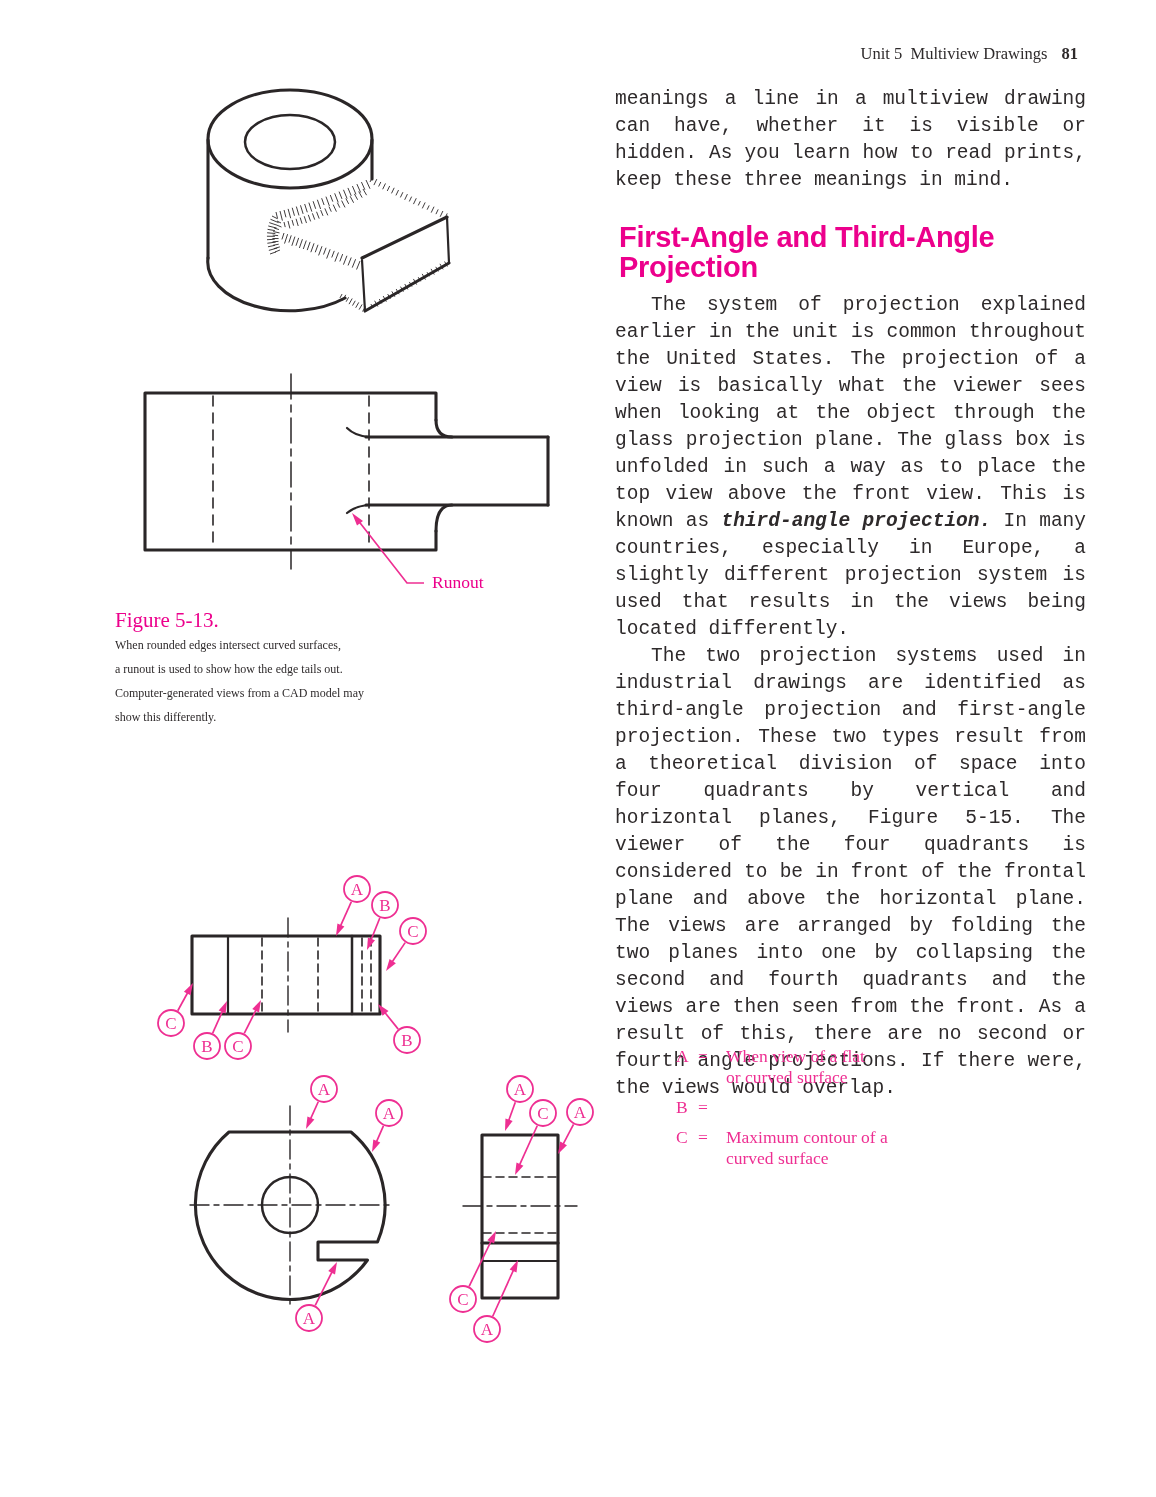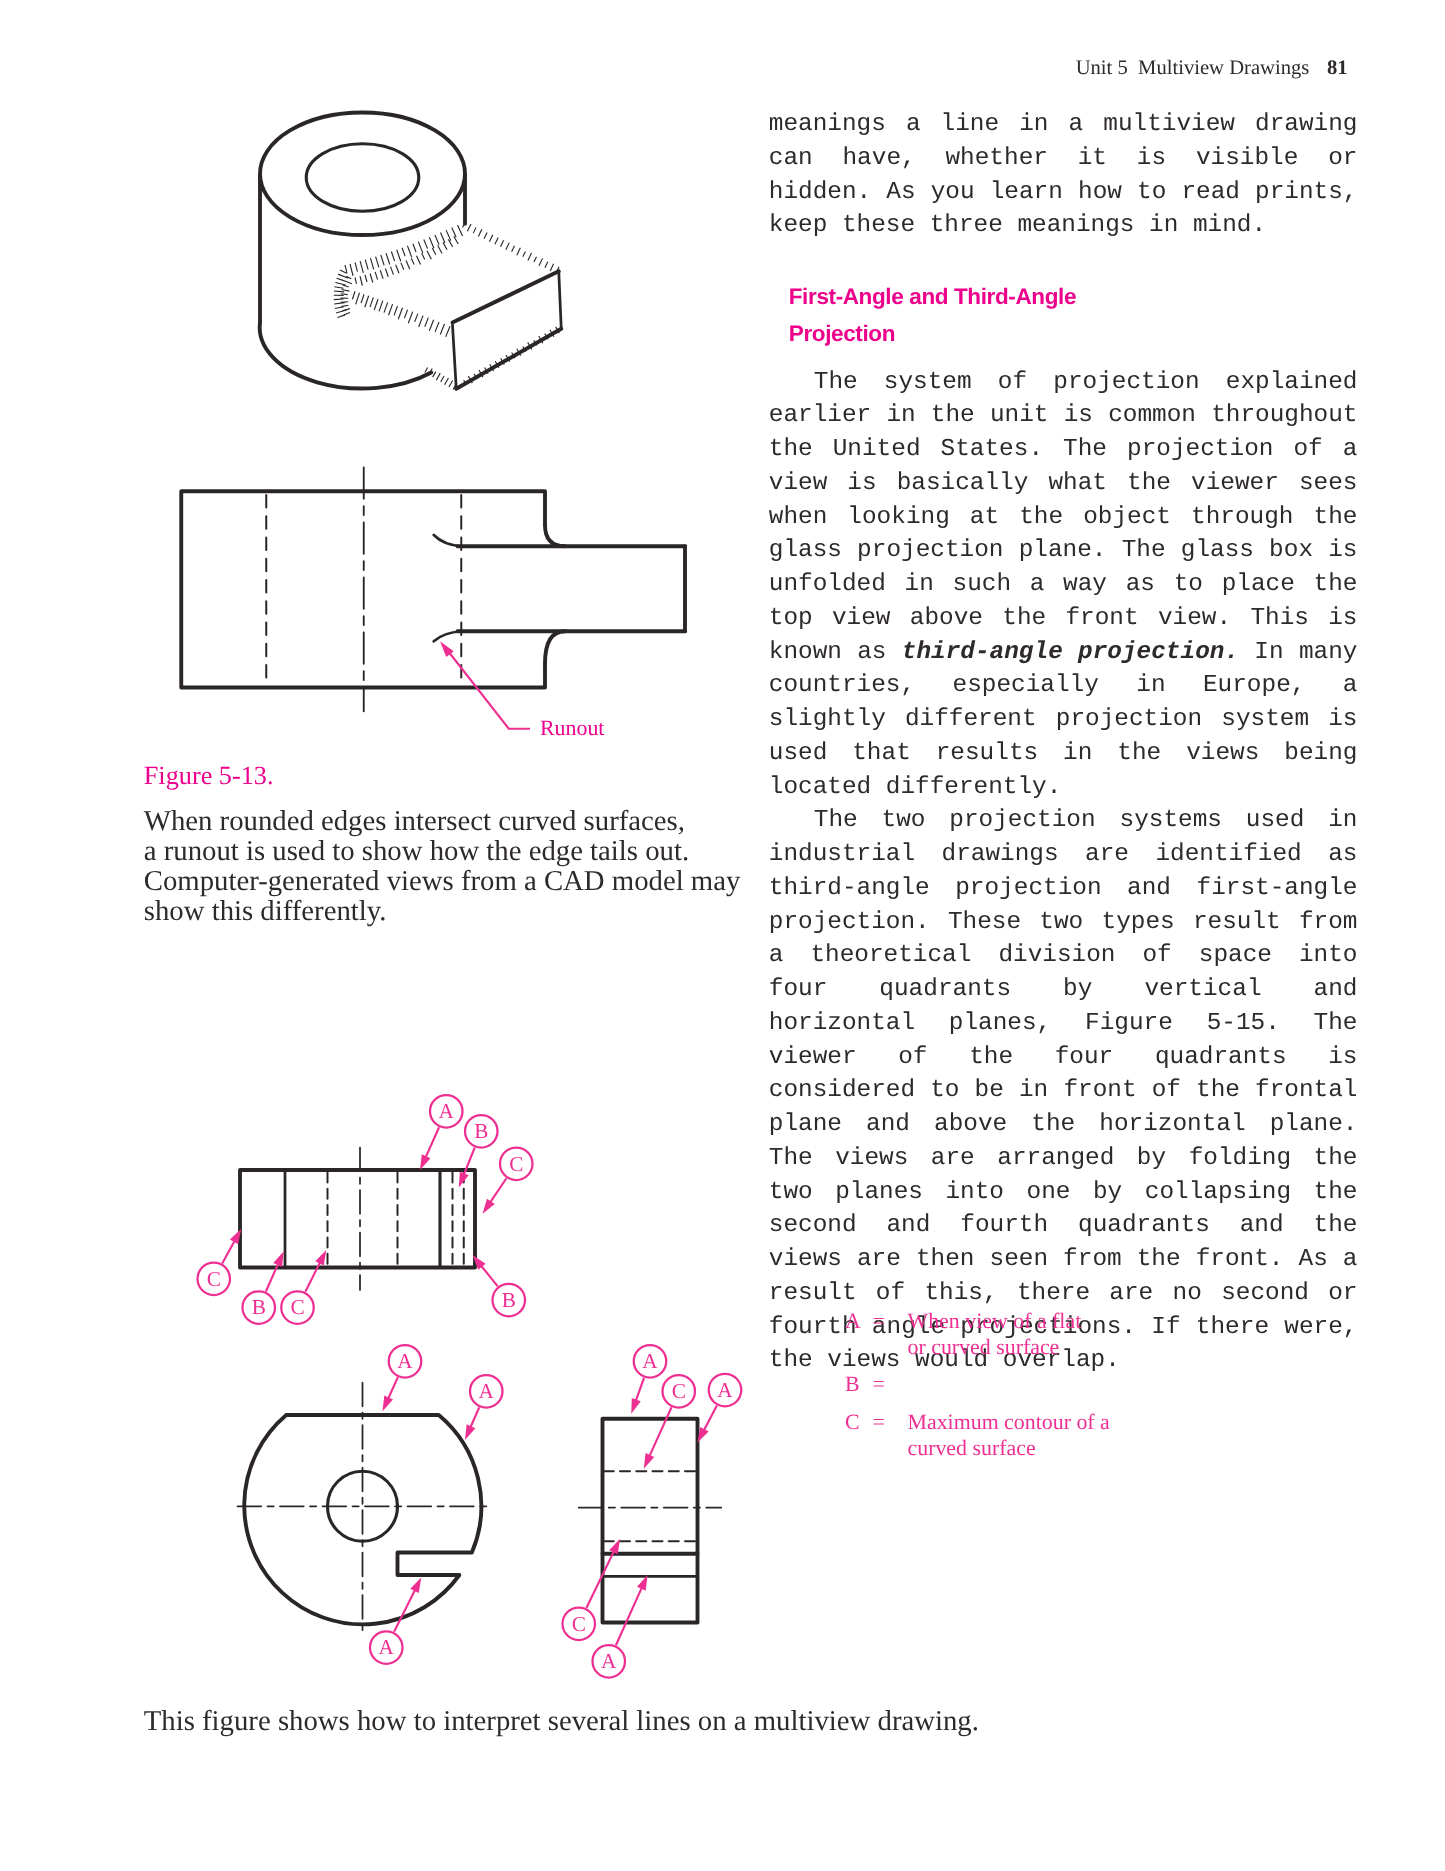--- a/index.html
+++ b/index.html
@@ -16,27 +16,27 @@
   .page-header{
     position:absolute;top:44px;right:78px;font-size:16.5px;white-space:pre;color:var(--text);
   }
   .page-num{font-weight:bold;margin-left:14px;}
   .right-col{position:absolute;left:615px;top:86px;width:471px;}
   p.body{font-size:19.5px;line-height:27px;text-align:justify;margin:0;font-family:Liberation Mono, monospace;}
   p.indent{text-indent:36px;}
   .em{font-weight:bold;font-style:italic;}
   h2.section{
     font-family:"Liberation Sans",sans-serif;font-weight:bold;color:var(--magenta);
-    font-size:18px;line-height:30px;margin:28px 0 10px 16px;white-space:pre-line;letter-spacing:-0.3px;
+    font-size:29px;line-height:30px;margin:28px 0 10px 4px;white-space:pre-line;letter-spacing:-0.3px;
   }
   .fig-caption{position:absolute;width:520px;}
   .fig13-caption{left:115px;top:608px;}
   .fig14-caption{left:115px;top:1353px;width:760px;}
   .cap-title{color:var(--magenta);font-weight:normal;font-size:21px;line-height:25px;}
-  .cap-text{font-size:23px;line-height:24px;color:var(--text);white-space:pre-line;margin-top:12px;}
+  .cap-text{font-size:12px;line-height:24px;color:var(--text);white-space:pre-line;}
   .runout-label{position:absolute;left:432px;top:572px;font-size:17.5px;color:var(--magenta);}
   .legend{position:absolute;left:676px;top:1046px;color:var(--annot);font-size:17.5px;line-height:21px;}
   .legend-item{display:flex;margin-bottom:9px;}
   .legend-letter{width:22px;flex:none;}
   .legend-eq{width:28px;flex:none;}
   .legend-text{white-space:pre-line;}
   svg{position:absolute;overflow:visible;}
   #fig13-pictorial{left:130px;top:60px;}
   #fig13-view{left:110px;top:360px;}
   #fig14-drawing{left:110px;top:850px;}
@@ -380,16 +380,15 @@
     </div>
     <div class="legend-item">
       <span class="legend-letter">C</span>
       <span class="legend-eq">=</span>
       <span class="legend-text">Maximum contour of a
 curved surface</span>
     </div>
   </div>
 
   <div class="fig-caption fig14-caption">
-    <div class="cap-text">This figure shows how to interpret several lines on a multiview drawing.</div>
   </div>
 
 </div>
 
 </body></html>

